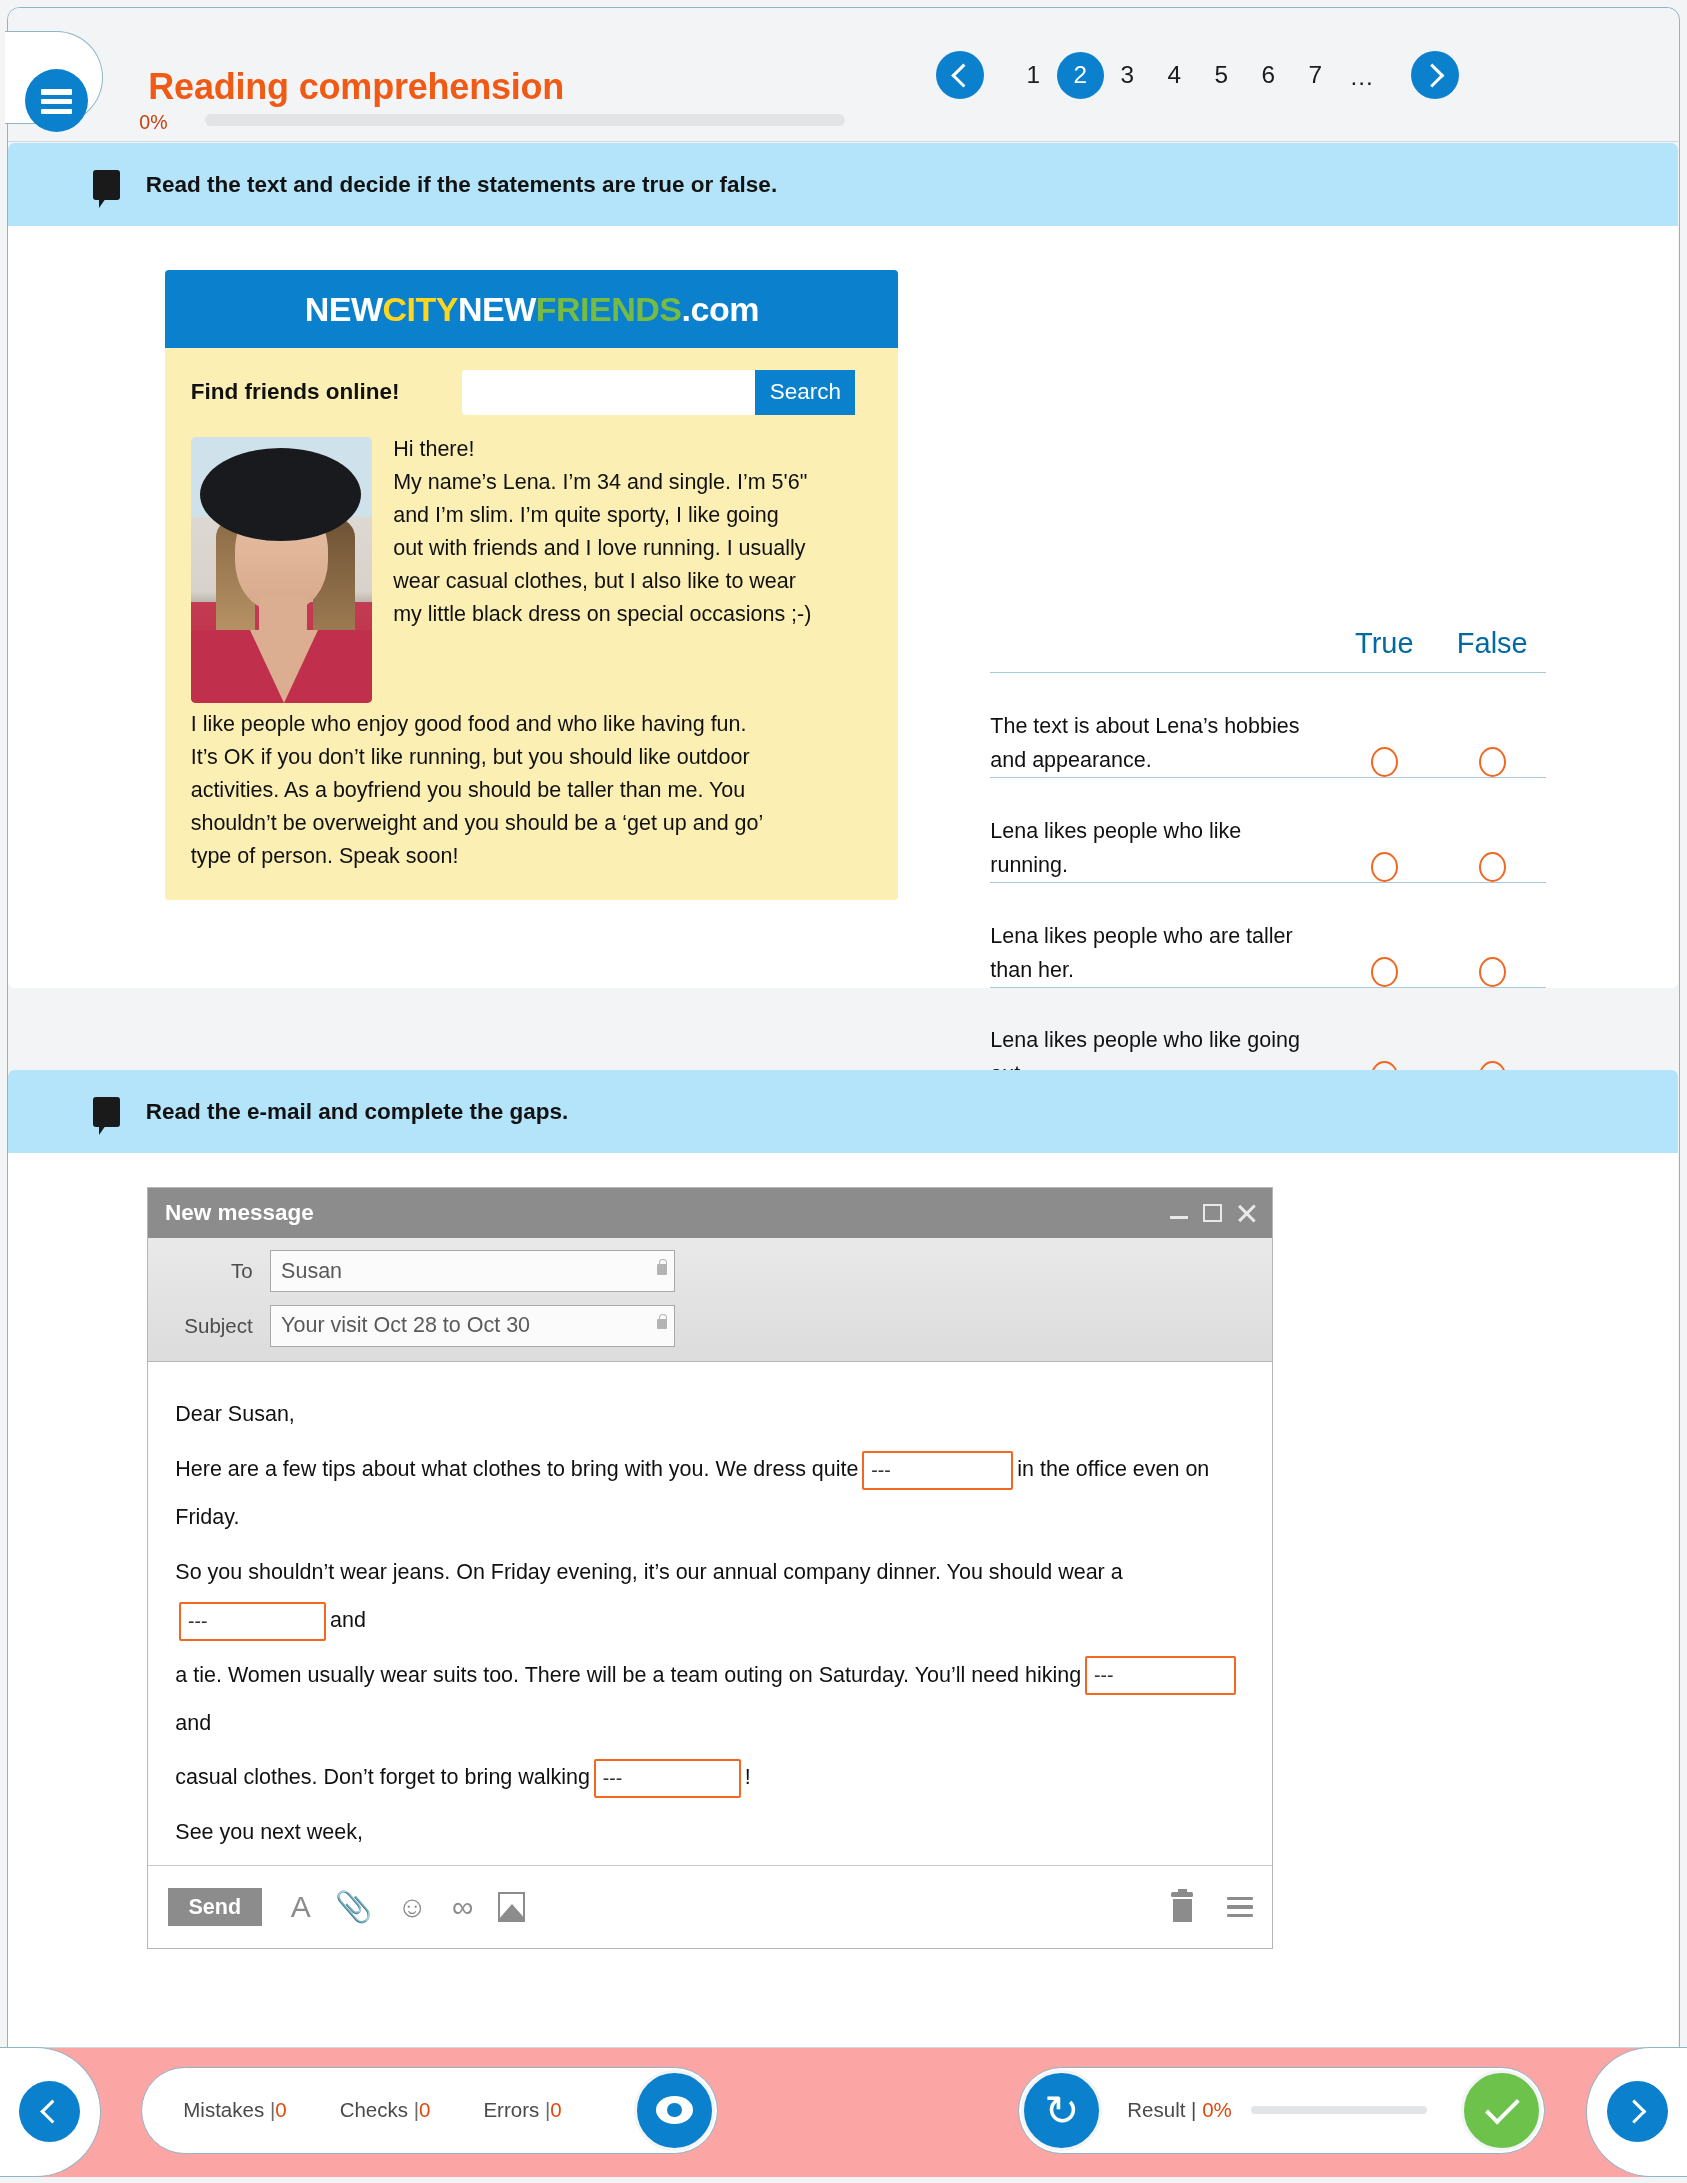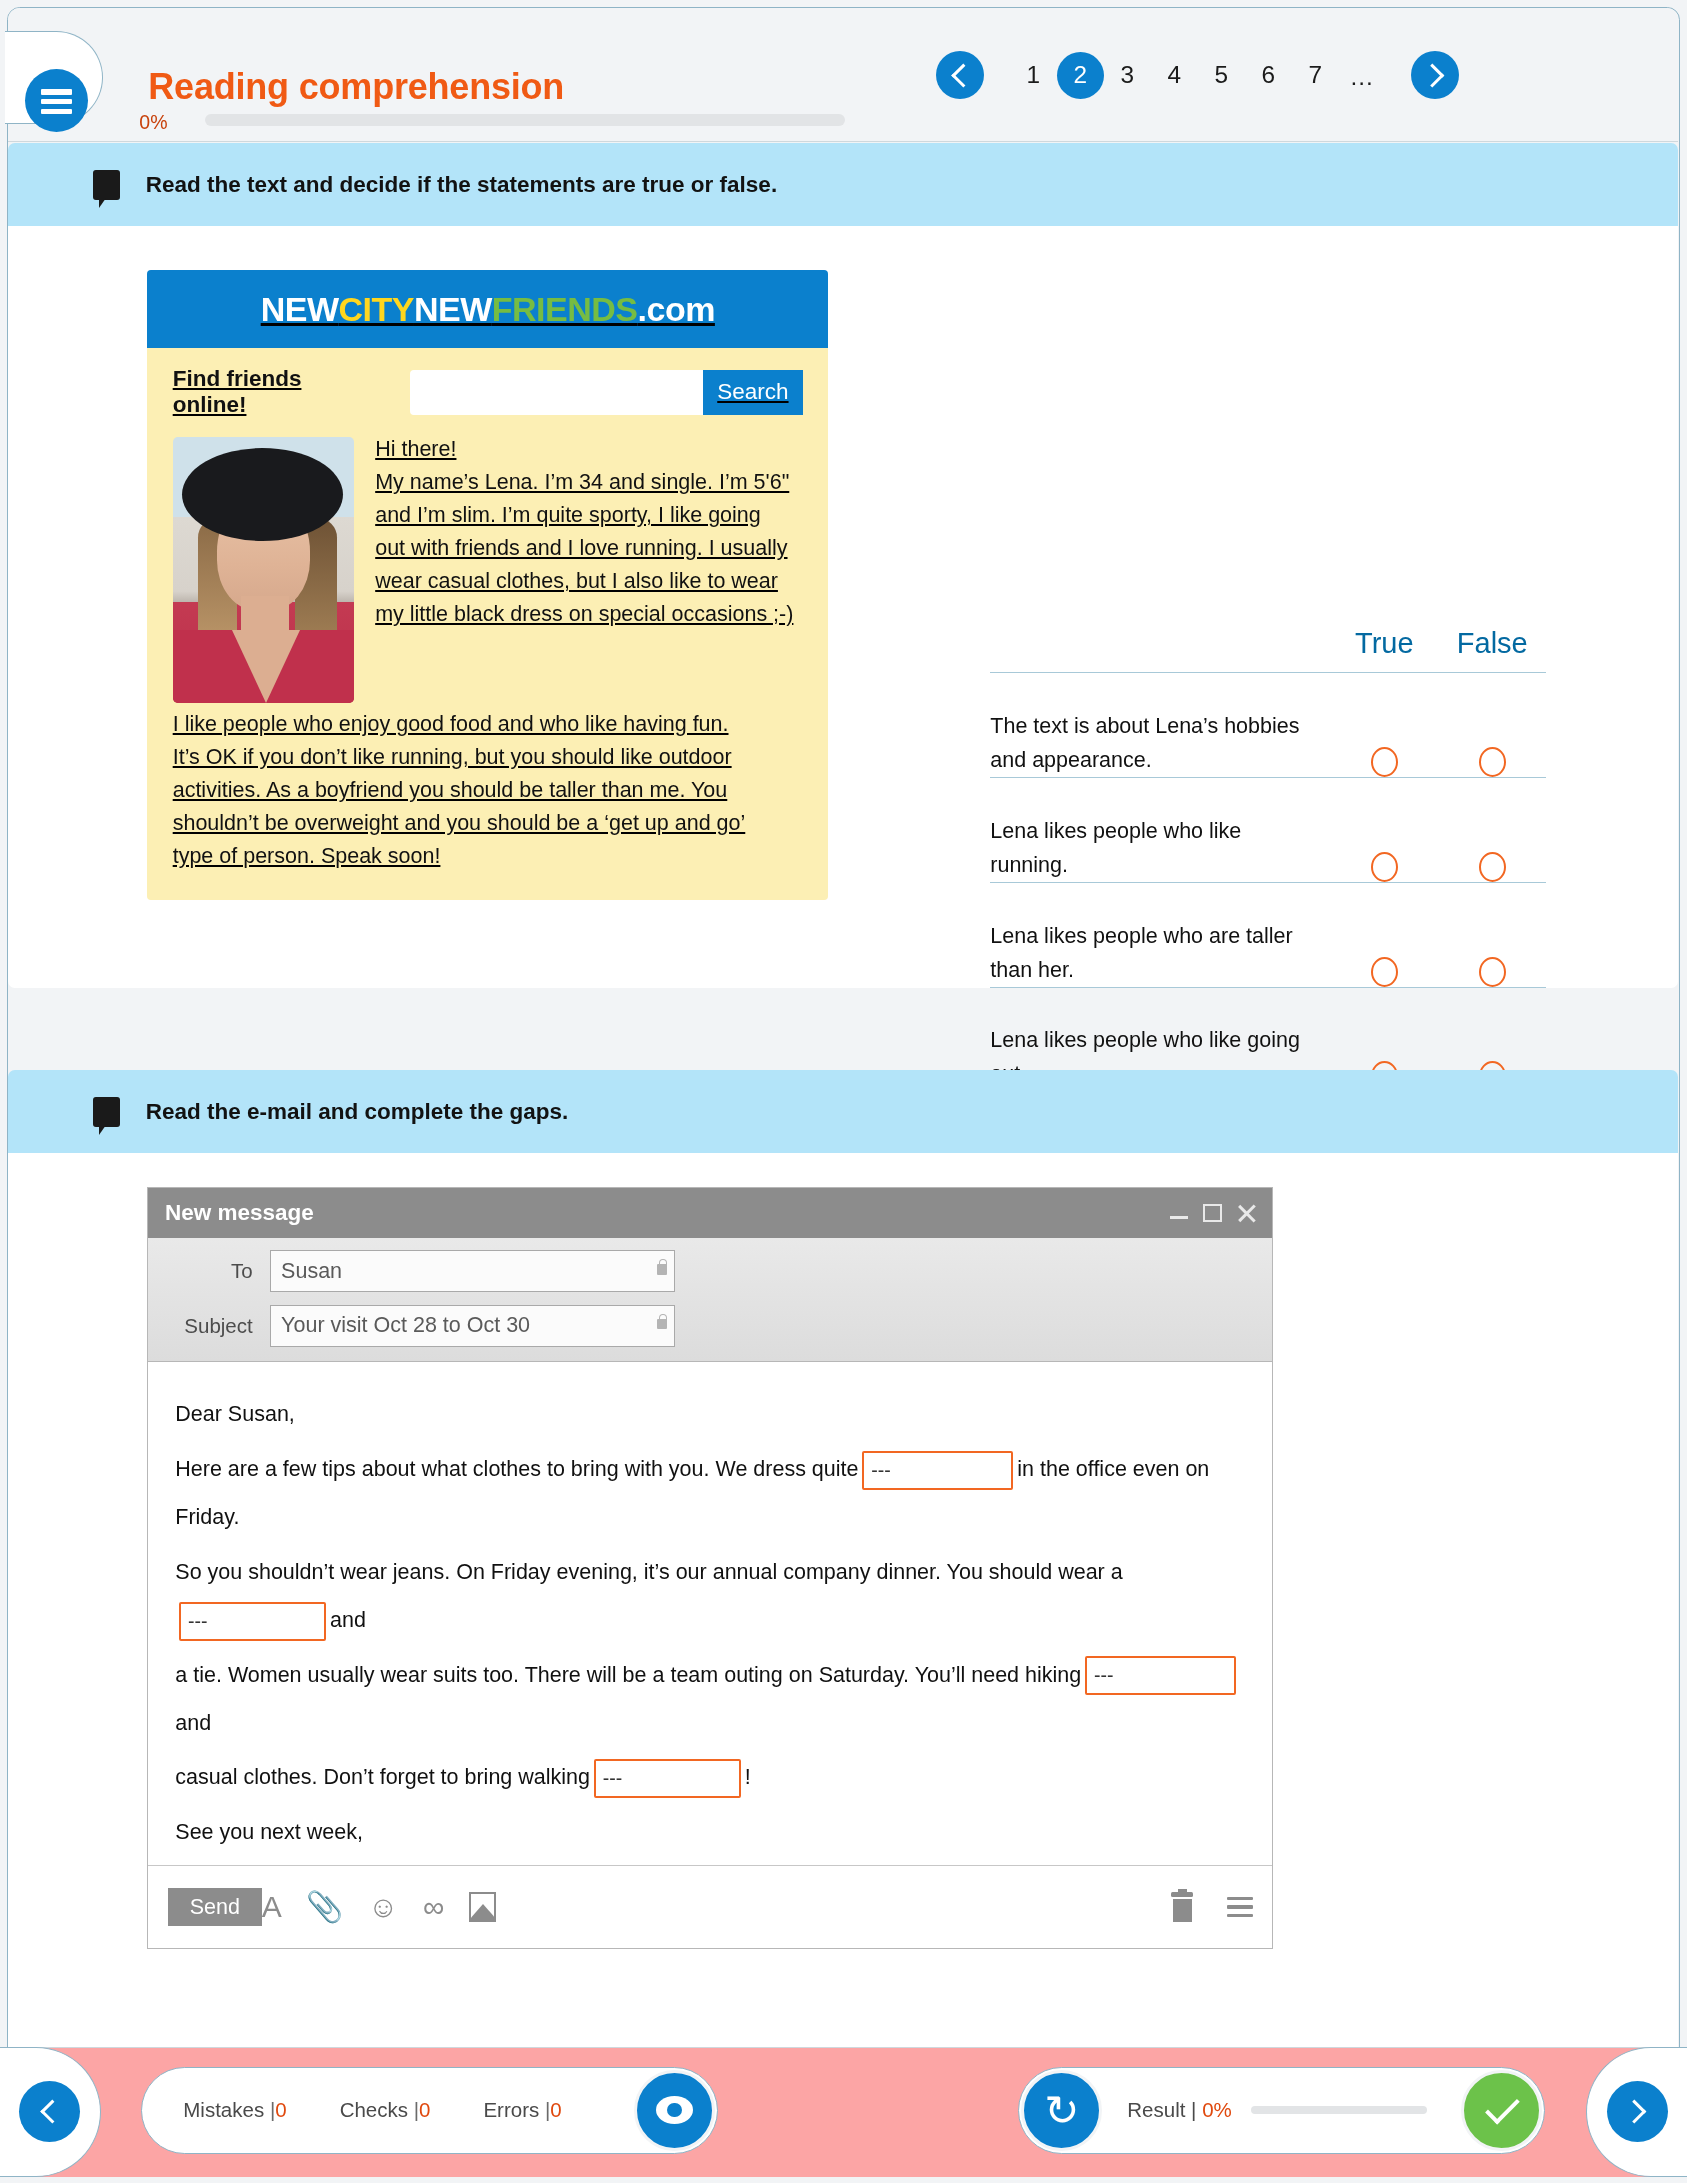--- a/index.html
+++ b/index.html
@@ -131,23 +131,22 @@
     border-left: 7.8px solid #1a1a1a;
     border-bottom: 10.7px solid transparent;
   }
   .instr-txt { font-size: 22.5px; font-weight: 700; color: #121212; }
 
   .panel { background: #ffffff; }
   .panel-a { height: 762px; position: relative; padding: 0; border-radius: 0 0 6.8px 6.8px; }
 
   
   .site {
-    position: absolute; left: 139px; top: 44px;
-    width: 681px;
-    text-decoration: underline;
+    position: absolute; left: 157px; top: 44px;
+    width: 733px;
   }
   .site-head {
     background: #0b80cd; height: 78px;
     display: flex; align-items: center; justify-content: center;
     border-radius: 3.9px 3.9px 0 0;
   }
   .logo { font-size: 34px; font-weight: 700; letter-spacing: -0.5px; }
   .lw { color: #ffffff; } .ly { color: #ffd61e; } .lg { color: #76bc43; }
 
   .site-body {
@@ -316,20 +315,22 @@
     width: 100%; height: 83px;
     border-top: 1.5px solid #c7c7c7;
     background: #ffffff;
     display: flex; align-items: center; padding: 0 19.5px;
   }
   .send-btn {
     width: 94px; height: 38px; background: #8c8c8c; color: #fff;
     font-size: 21.5px; border: none; cursor: pointer;
     font-family: "Liberation Sans", sans-serif;
     display: flex; align-items: center; justify-content: center;
+    margin-right: 29px;
+    font-weight: bold;
   }
   .tb-icons { display: flex; align-items: center; gap: 24.4px; }
   .ic { color: #8c8c8c; font-size: 30px; line-height: 1; cursor: pointer; }
   .ic-img {
     width: 27px; height: 30px; border: 2.4px solid #8c8c8c; position: relative; overflow: hidden;
   }
   .ic-img:after {
     content: ""; position: absolute; left: -2px; bottom: 0;
     border-left: 14.7px solid transparent; border-right: 14.7px solid transparent;
     border-bottom: 16.6px solid #8c8c8c;

